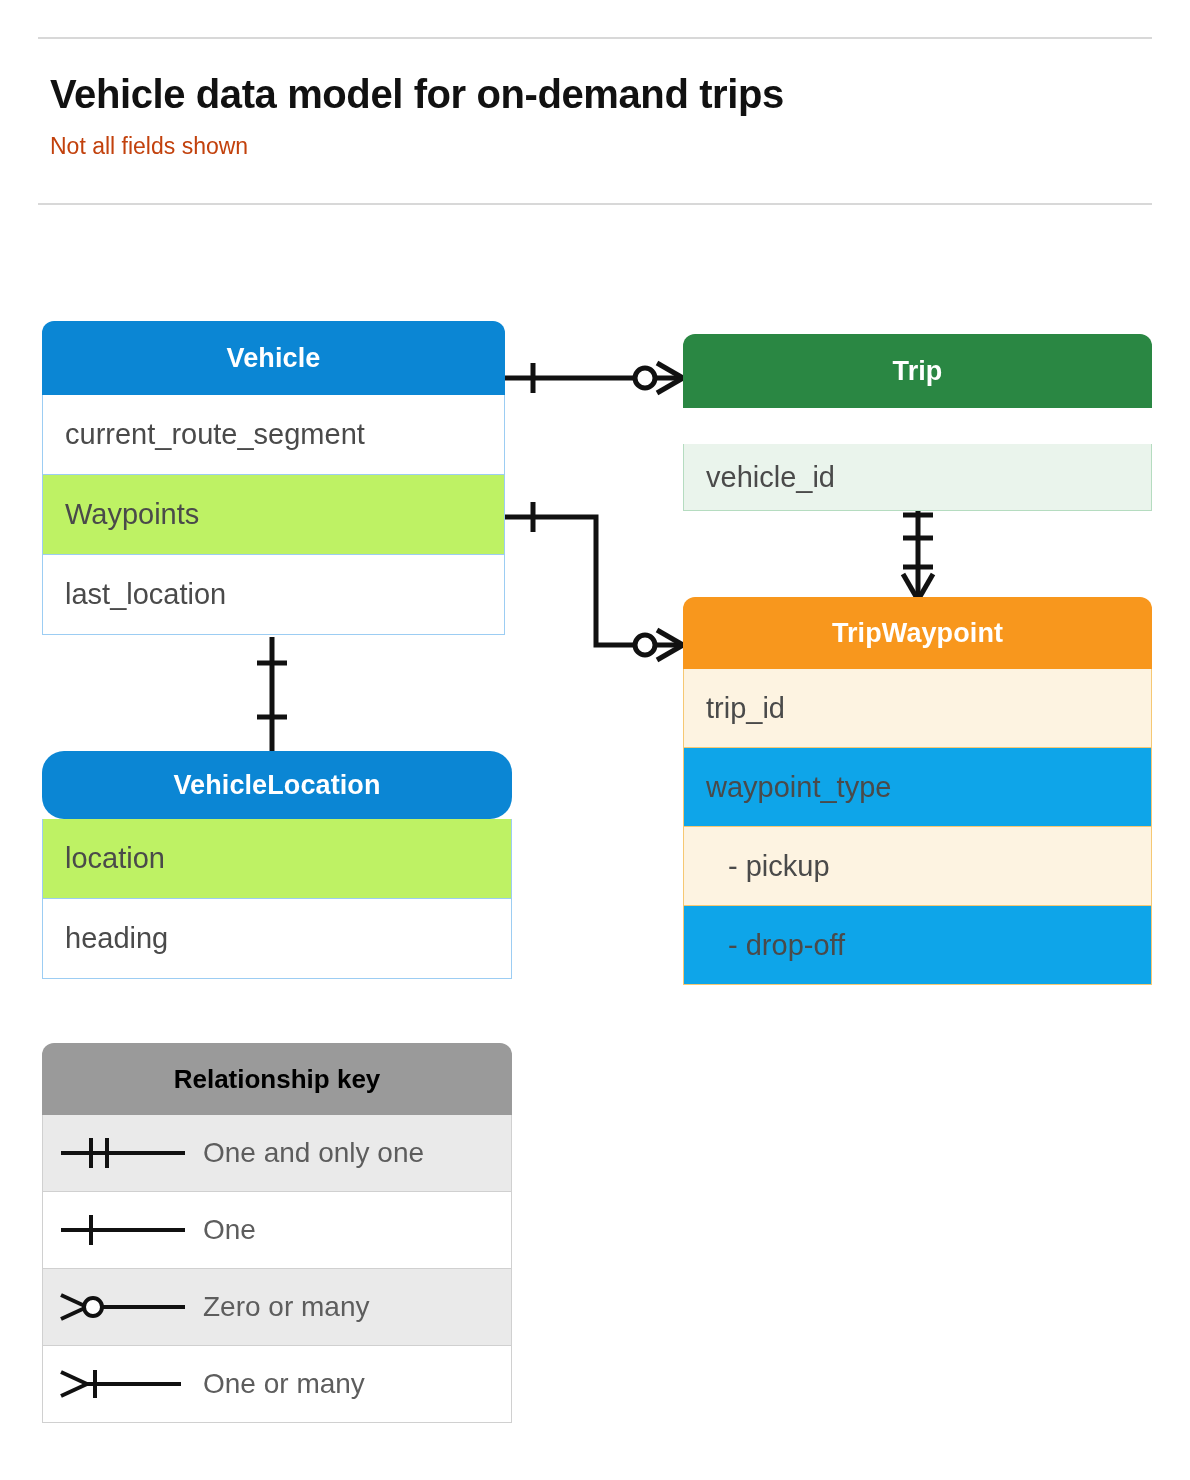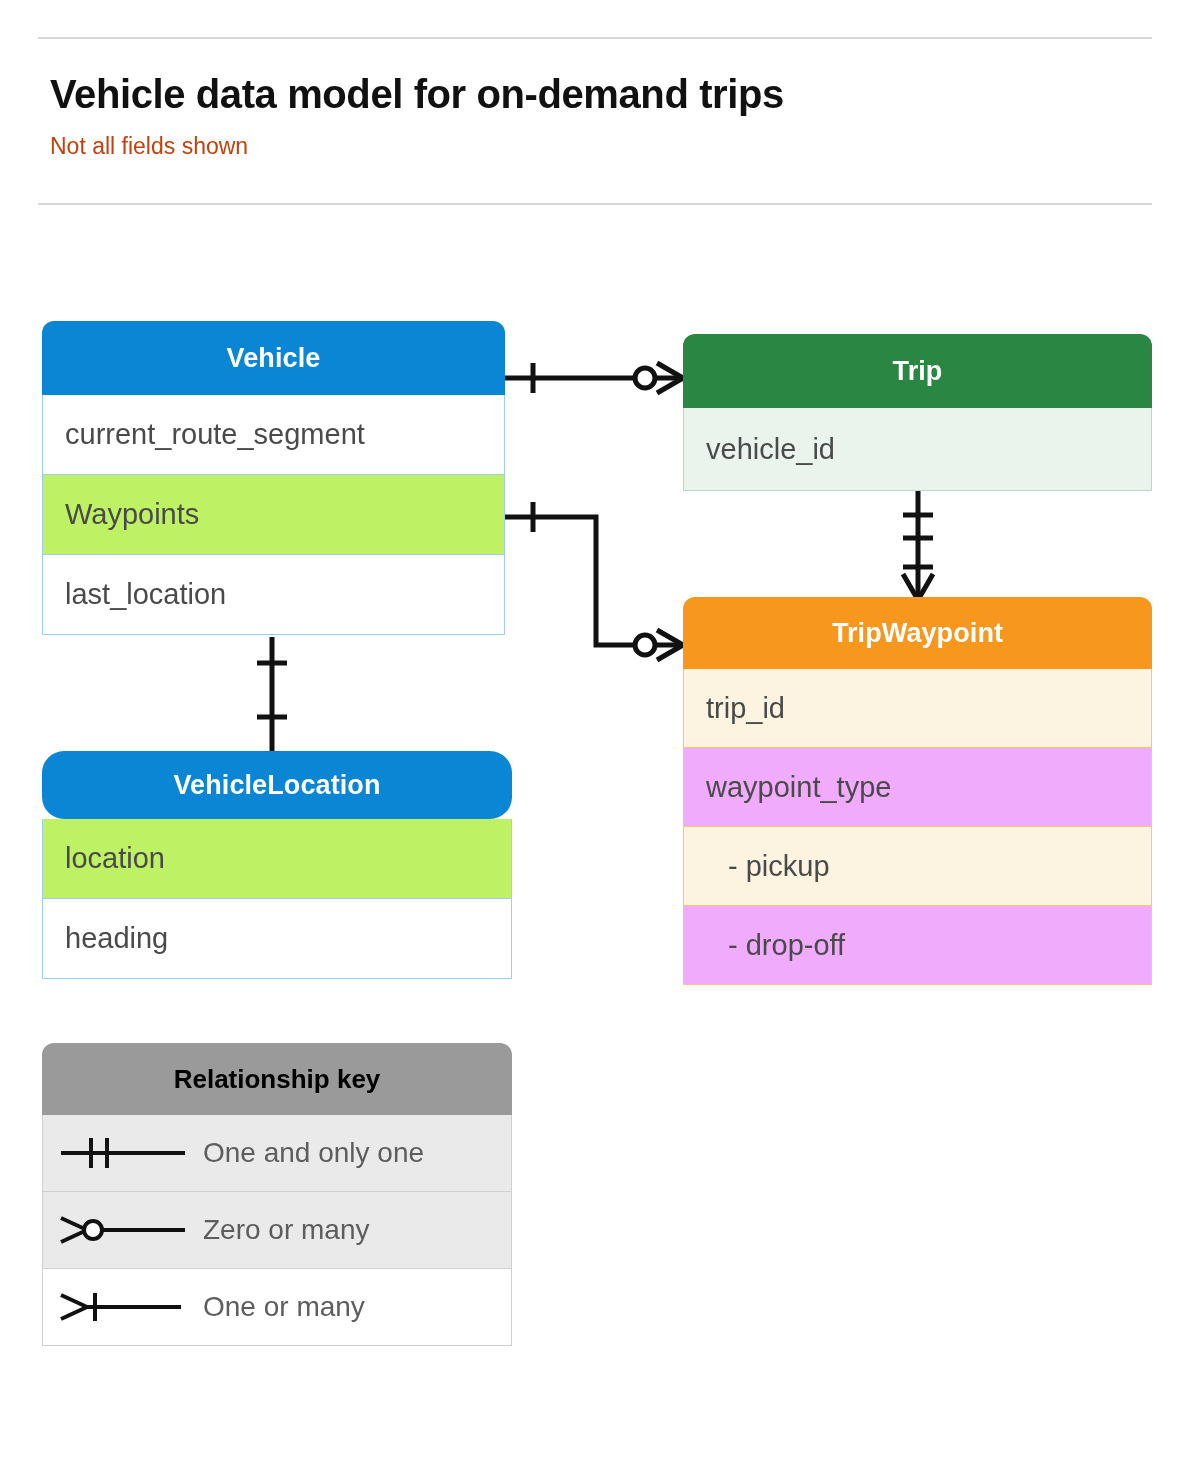--- a/index.html
+++ b/index.html
@@ -60,21 +60,21 @@
   .green .row{
     border:1px solid #b5dcc0;border-top:none;
     background:#ffffff;font-size:29px;padding-left:22px;
   }
   .green .row.alt{background:#eaf4ec;}
 
   
   .orange .hdr{background:#f8971d;font-size:27px;}
   .orange .row{
     border:1px solid #f6c873;border-top:none;
-    background:#f0abfc;font-size:29px;padding-left:22px;
+    background:#0ea5e9;font-size:29px;padding-left:22px;
   }
   .orange .row.alt{background:#fdf3e1;}
 
   
   .grey{position:absolute;}
   .grey .hdr{
     background:#9a9a9a;color:#000000;font-weight:bold;font-size:26px;
     border-radius:12px 12px 0 0;
     display:flex;align-items:center;justify-content:center;
   }
@@ -149,21 +149,21 @@
 
 <div class="entity blue" id="ent-vehicle" style="left:42px;top:321px;width:463px;">
   <div class="hdr" style="height:74px;">Vehicle</div>
   <div class="row" style="height:80px;">current_route_segment</div>
   <div class="row alt" style="height:80px;">Waypoints</div>
   <div class="row" style="height:80px;">last_location</div>
 </div>
 
 <div class="entity green" id="ent-trip" style="left:683px;top:334px;width:469px;">
   <div class="hdr" style="height:74px;">Trip</div>
-  <div class="row alt" style="height:83px;">vehicle_id</div>
+  <div class="row alt" style="height:67px;margin-top:36px;">vehicle_id</div>
 </div>
 
 <div class="entity orange" id="ent-tripwaypoint" style="left:683px;top:597px;width:469px;">
   <div class="hdr" style="height:72px;">TripWaypoint</div>
   <div class="row alt" style="height:79px;">trip_id</div>
   <div class="row" style="height:79px;">waypoint_type</div>
   <div class="row alt" style="height:79px;padding-left:44px;">- pickup</div>
   <div class="row" style="height:79px;padding-left:44px;">- drop-off</div>
 </div>
 
@@ -182,20 +182,31 @@
         <g stroke="#111111" stroke-width="4" fill="none">
           <line x1="8" y1="20" x2="132" y2="20"></line>
           <line x1="38" y1="5" x2="38" y2="35"></line>
           <line x1="54" y1="5" x2="54" y2="35"></line>
         </g>
       </svg>
     </div>
     <div class="klabel">One and only one</div>
   </div>
 
+  <div class="krow" style="height:77px;">
+    <div class="ksym">
+      <svg width="140" height="40" viewBox="0 0 140 40">
+        <g stroke="#111111" stroke-width="4" fill="none">
+          <line x1="8" y1="20" x2="132" y2="20"></line>
+          <line x1="38" y1="5" x2="38" y2="35"></line>
+        </g>
+      </svg>
+    </div>
+    <div class="klabel">One</div>
+  </div>
 
   <div class="krow alt" style="height:77px;">
     <div class="ksym">
       <svg width="140" height="40" viewBox="0 0 140 40">
         <g stroke="#111111" stroke-width="4" fill="none">
           <line x1="46" y1="20" x2="132" y2="20"></line>
           <line x1="8" y1="8" x2="34" y2="20"></line>
           <line x1="8" y1="32" x2="34" y2="20"></line>
           <circle cx="40" cy="20" r="9" fill="#ffffff" stroke="#111111" stroke-width="4"></circle>
         </g>

